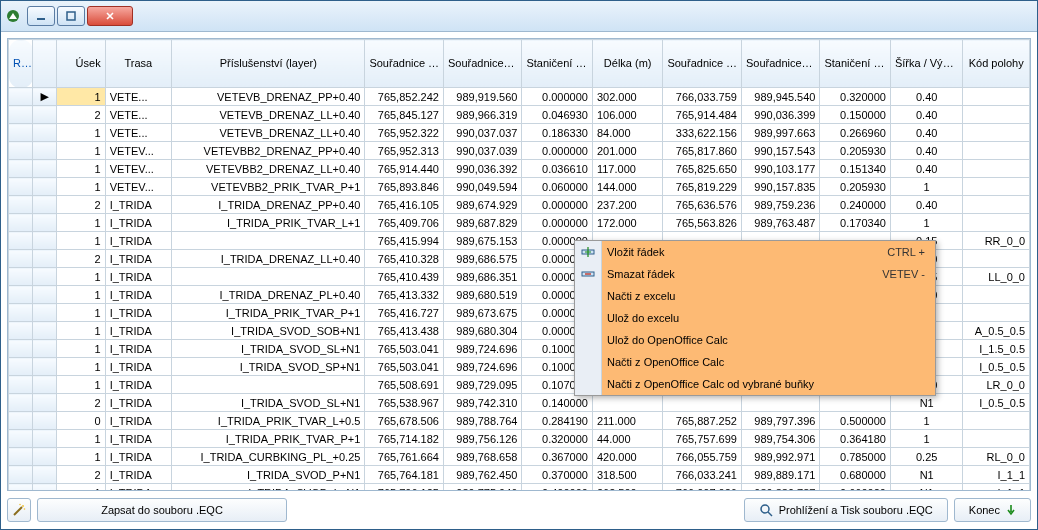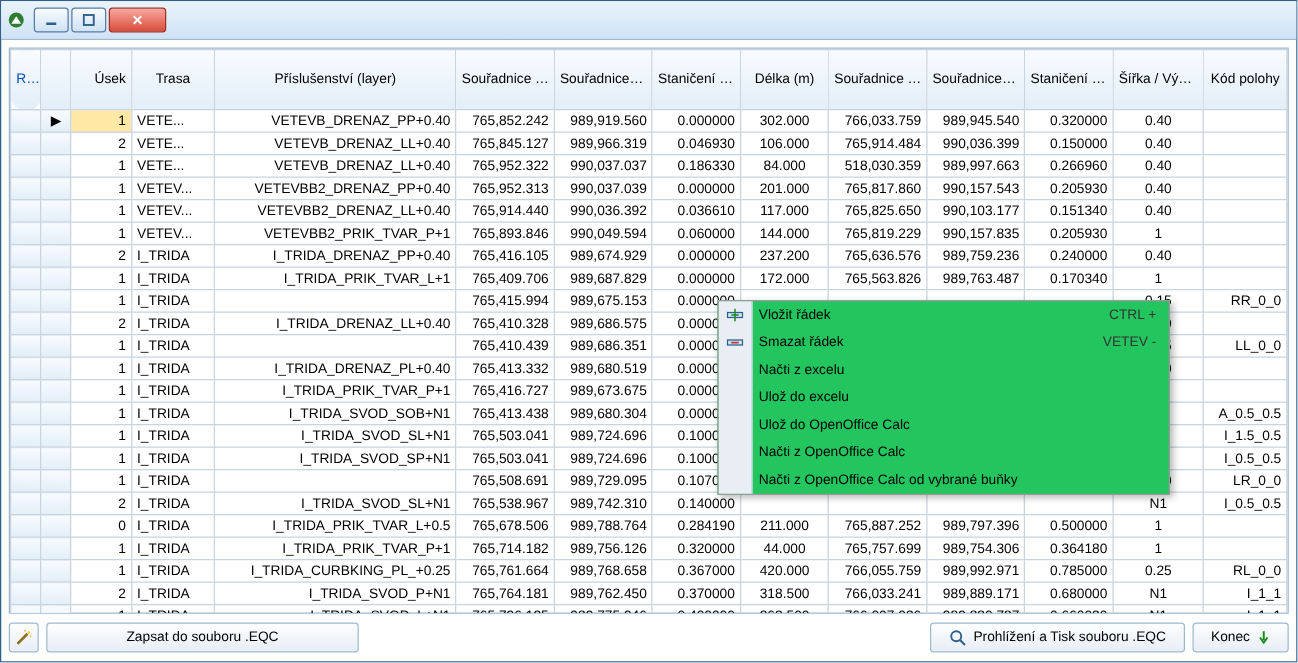--- a/index.html
+++ b/index.html
@@ -16,28 +16,28 @@
   table{border-collapse:collapse;width:100%;table-layout:fixed;}
   th,td{border:1px solid #c8d4de;padding:2px 4px;height:18px;box-sizing:border-box;white-space:nowrap;overflow:hidden;text-overflow:ellipsis;}
   thead th{background:linear-gradient(#f7fbff,#e3eef8);font-weight:normal;text-align:center;position:sticky;top:0;height:48px;line-height:1.15;vertical-align:middle;}
   .col-rp{width:24px;}
   .col-rowhdr{width:24px;background:linear-gradient(#f7fbff,#e3eef8);text-align:center;}
   td.rowhdr{background:linear-gradient(#f7fbff,#e3eef8);text-align:center;}
   .col-usek{width:48px;text-align:right;}
   .col-trasa{width:66px;}
   .col-layer{width:192px;text-align:right;}
   .col-num{width:78px;text-align:right;}
-  .col-delka{width:70px;text-align:center;}
+  .col-delka{width:70px;text-align:left;}
   .col-sirka{width:72px;text-align:center;}
   .col-kod{width:66px;text-align:right;}
   tr.current td.col-usek{background:#ffe8a6;}
   .footer{height:26px;display:flex;align-items:center;gap:6px;margin-top:6px;}
   .btn{height:22px;border:1px solid #9fb8cf;border-radius:3px;background:linear-gradient(#fdfefe,#e7eef6);padding:0 14px;display:flex;align-items:center;gap:6px;font-size:11px;}
   .spacer{flex:1;}
-  .ctxmenu{position:absolute;left:574px;top:240px;width:360px;background:#22c55e;border:1px solid #9a9a9a;box-shadow:2px 2px 6px rgba(0,0,0,.3);font-size:11px;}
+  .ctxmenu{position:absolute;left:574px;top:240px;width:360px;background:#fdba74;border:1px solid #9a9a9a;box-shadow:2px 2px 6px rgba(0,0,0,.3);font-size:11px;}
   .ctxmenu .iconcol{position:absolute;left:0;top:0;bottom:0;width:26px;background:#e9eef5;border-right:1px solid #c8d4de;}
   .ctxitem{position:relative;display:flex;align-items:center;height:22px;padding-left:32px;padding-right:10px;}
   .ctxitem .shortcut{margin-left:auto;color:#333;}
   .ctxitem .mi-icon{position:absolute;left:5px;top:3px;width:16px;height:16px;display:flex;align-items:center;justify-content:center;font-size:10px;color:#2e5f8a;}
   svg{display:block;}
 </style>
 </head>
 <body>
 
 <div class="window">
@@ -141,21 +141,21 @@
               <tr>
                 <td class="col-rp rowhdr"></td>
                 <td class="rowhdr"></td>
                 <td class="col-usek">1</td>
                 <td class="col-trasa">VETE...</td>
                 <td class="col-layer">VETEVB_DRENAZ_LL+0.40</td>
                 <td class="col-num">765,952.322</td>
                 <td class="col-num">990,037.037</td>
                 <td class="col-num">0.186330</td>
                 <td class="col-delka">84.000</td>
-                <td class="col-num">518,030.359</td>
+                <td class="col-num">333,622.156</td>
                 <td class="col-num">989,997.663</td>
                 <td class="col-num">0.266960</td>
                 <td class="col-sirka">0.40</td>
                 <td class="col-kod"></td>
               </tr>
               <tr>
                 <td class="col-rp rowhdr"></td>
                 <td class="rowhdr"></td>
                 <td class="col-usek">1</td>
                 <td class="col-trasa">VETEV...</td>

